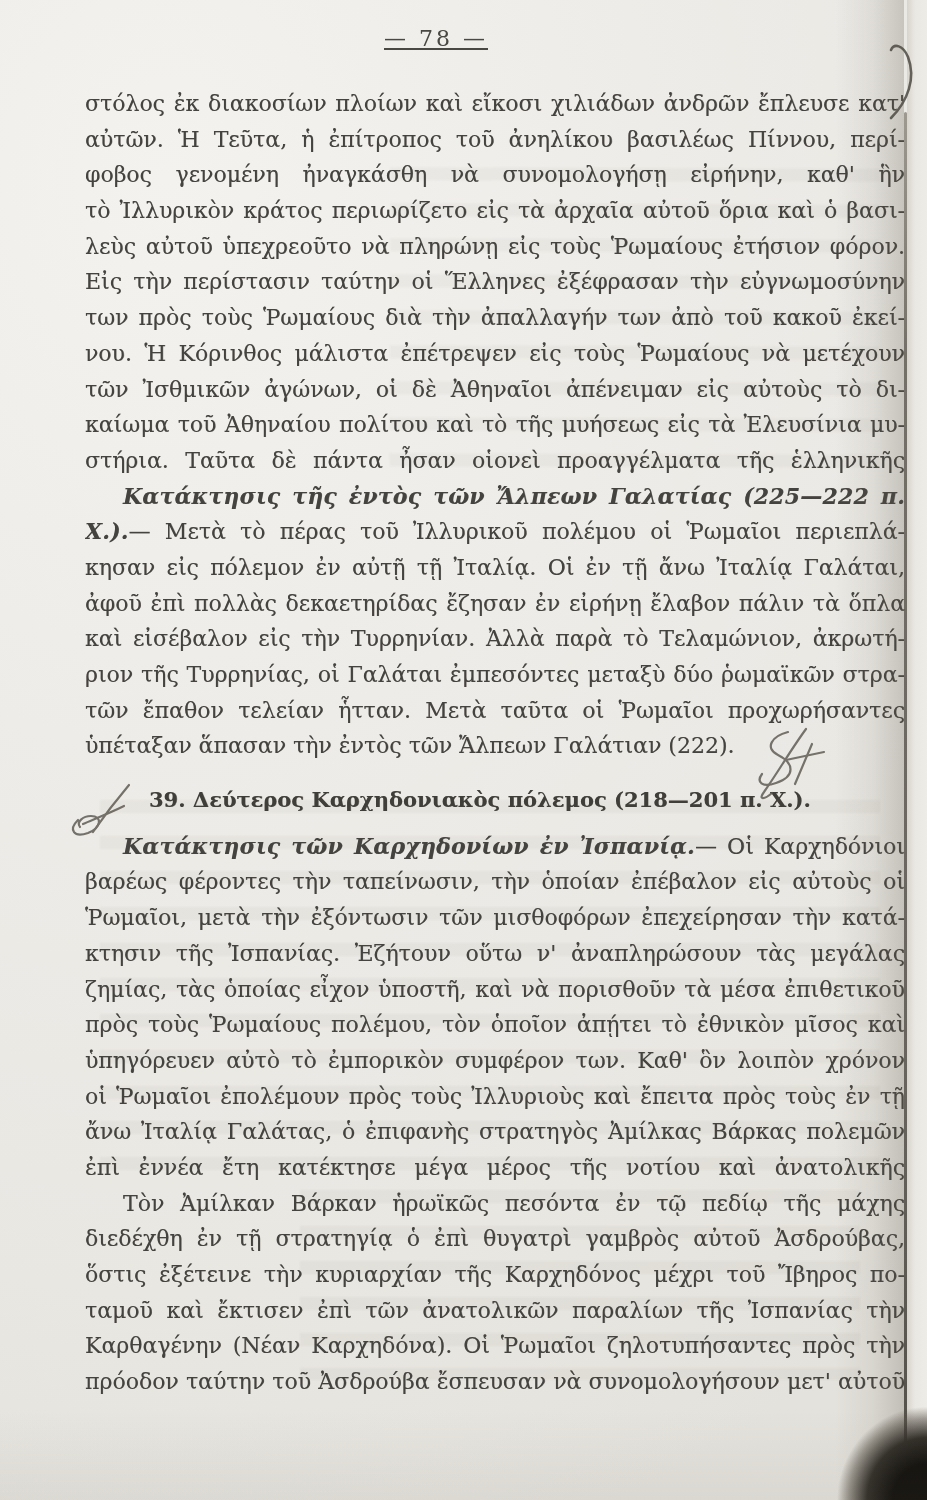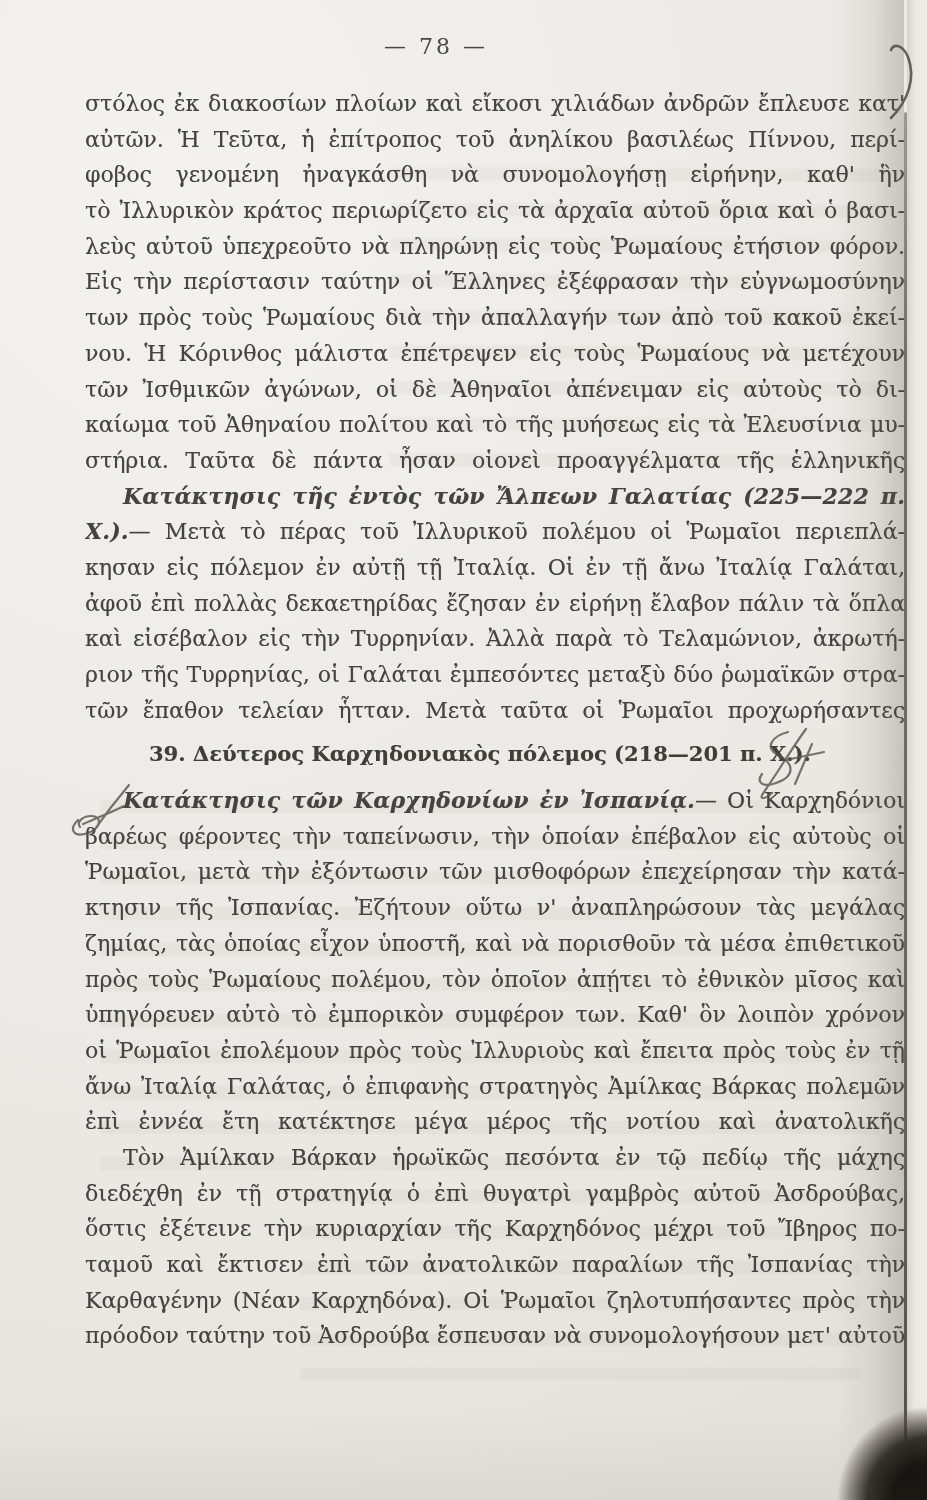--- a/index.html
+++ b/index.html
@@ -6,23 +6,24 @@
   .page{
     position:relative;
     width:927px;height:1500px;
     overflow:hidden;
     background:
       radial-gradient(130% 95% at 18% 12%, #f3f2ef 0%, #eeece8 40%, #e9e7e2 78%, #e4e2dc 100%);
     font-family:"DejaVu Serif","Liberation Serif",serif;
     color:#45433e;
   }
   .page-number{
-    position:absolute;left:436px;top:34px;transform:translateX(-50%);
+    position:absolute;left:436px;top:26px;transform:translateX(-50%);
     font-size:22px;letter-spacing:3px;white-space:nowrap;
     color:#4a4842;
+    text-decoration:underline;
   }
   .text-block{
     position:absolute;left:85px;top:86px;width:820px;
     font-size:22px;line-height:35.7px;
     color:#454340;
     text-shadow:0.3px 0.3px 0.5px rgba(70,66,58,0.45);
   }
   .line{
     height:35.7px;overflow:hidden;
     white-space:normal;
@@ -96,21 +97,22 @@
       <div class="line j"><span>τῶν Ἰσθμικῶν ἀγώνων, οἱ δὲ Ἀθηναῖοι ἀπένειμαν εἰς αὐτοὺς τὸ δι-</span></div>
       <div class="line j"><span>καίωμα τοῦ Ἀθηναίου πολίτου καὶ τὸ τῆς μυήσεως εἰς τὰ Ἐλευσίνια μυ-</span></div>
       <div class="line j"><span>στήρια. Ταῦτα δὲ πάντα ἦσαν οἱονεὶ προαγγέλματα τῆς ἑλληνικῆς δουλείας·</span></div>
       <div class="line j indent"><b>Κατάκτησις τῆς ἐντὸς τῶν Ἄλπεων Γαλατίας (225—222 π.</b></div>
       <div class="line j"><b>Χ.).</b><span>— Μετὰ τὸ πέρας τοῦ Ἰλλυρικοῦ πολέμου οἱ Ῥωμαῖοι περιεπλά-</span></div>
       <div class="line j"><span>κησαν εἰς πόλεμον ἐν αὐτῇ τῇ Ἰταλίᾳ. Οἱ ἐν τῇ ἄνω Ἰταλίᾳ Γαλάται,</span></div>
       <div class="line j"><span>ἀφοῦ ἐπὶ πολλὰς δεκαετηρίδας ἔζησαν ἐν εἰρήνῃ ἔλαβον πάλιν τὰ ὅπλα</span></div>
       <div class="line j"><span>καὶ εἰσέβαλον εἰς τὴν Τυρρηνίαν. Ἀλλὰ παρὰ τὸ Τελαμώνιον, ἀκρωτή-</span></div>
       <div class="line j"><span>ριον τῆς Τυρρηνίας, οἱ Γαλάται ἐμπεσόντες μεταξὺ δύο ῥωμαϊκῶν στρα-</span></div>
       <div class="line j"><span>τῶν ἔπαθον τελείαν ἧτταν. Μετὰ ταῦτα οἱ Ῥωμαῖοι προχωρήσαντες</span></div>
-      <div class="line head" style="margin-top: 8px;"><span>39. Δεύτερος Καρχηδονιακὸς πόλεμος (218—201 π. Χ.).</span></div>
+      <div class="line short"><span>ὑπέταξαν ἅπασαν τὴν ἐντὸς τῶν Ἄλπεων Γαλάτιαν (222).</span></div>
+      <div class="line head" style="margin-top: 18px;"><span>39. Δεύτερος Καρχηδονιακὸς πόλεμος (218—201 π. Χ.).</span></div>
       <div class="line j indent" style="margin-top: 11px;"><b>Κατάκτησις τῶν Καρχηδονίων ἐν Ἰσπανίᾳ.</b><span>— Οἱ Καρχηδόνιοι</span></div>
       <div class="line j"><span>βαρέως φέροντες τὴν ταπείνωσιν, τὴν ὁποίαν ἐπέβαλον εἰς αὐτοὺς οἱ</span></div>
       <div class="line j"><span>Ῥωμαῖοι, μετὰ τὴν ἐξόντωσιν τῶν μισθοφόρων ἐπεχείρησαν τὴν κατά-</span></div>
       <div class="line j"><span>κτησιν τῆς Ἰσπανίας. Ἐζήτουν οὕτω ν' ἀναπληρώσουν τὰς μεγάλας</span></div>
       <div class="line j"><span>ζημίας, τὰς ὁποίας εἶχον ὑποστῆ, καὶ νὰ πορισθοῦν τὰ μέσα ἐπιθετικοῦ</span></div>
       <div class="line j"><span>πρὸς τοὺς Ῥωμαίους πολέμου, τὸν ὁποῖον ἀπῄτει τὸ ἐθνικὸν μῖσος καὶ</span></div>
       <div class="line j"><span>ὑπηγόρευεν αὐτὸ τὸ ἐμπορικὸν συμφέρον των. Καθ' ὃν λοιπὸν χρόνον</span></div>
       <div class="line j"><span>οἱ Ῥωμαῖοι ἐπολέμουν πρὸς τοὺς Ἰλλυριοὺς καὶ ἔπειτα πρὸς τοὺς ἐν τῇ</span></div>
       <div class="line j"><span>ἄνω Ἰταλίᾳ Γαλάτας, ὁ ἐπιφανὴς στρατηγὸς Ἀμίλκας Βάρκας πολεμῶν</span></div>
       <div class="line j"><span>ἐπὶ ἐννέα ἔτη κατέκτησε μέγα μέρος τῆς νοτίου καὶ ἀνατολικῆς Ἰσπανίας.</span></div>

